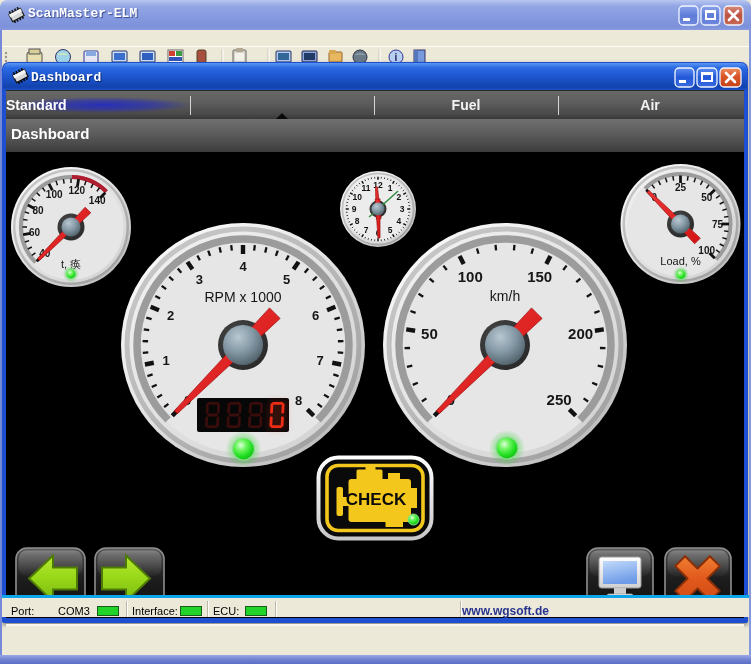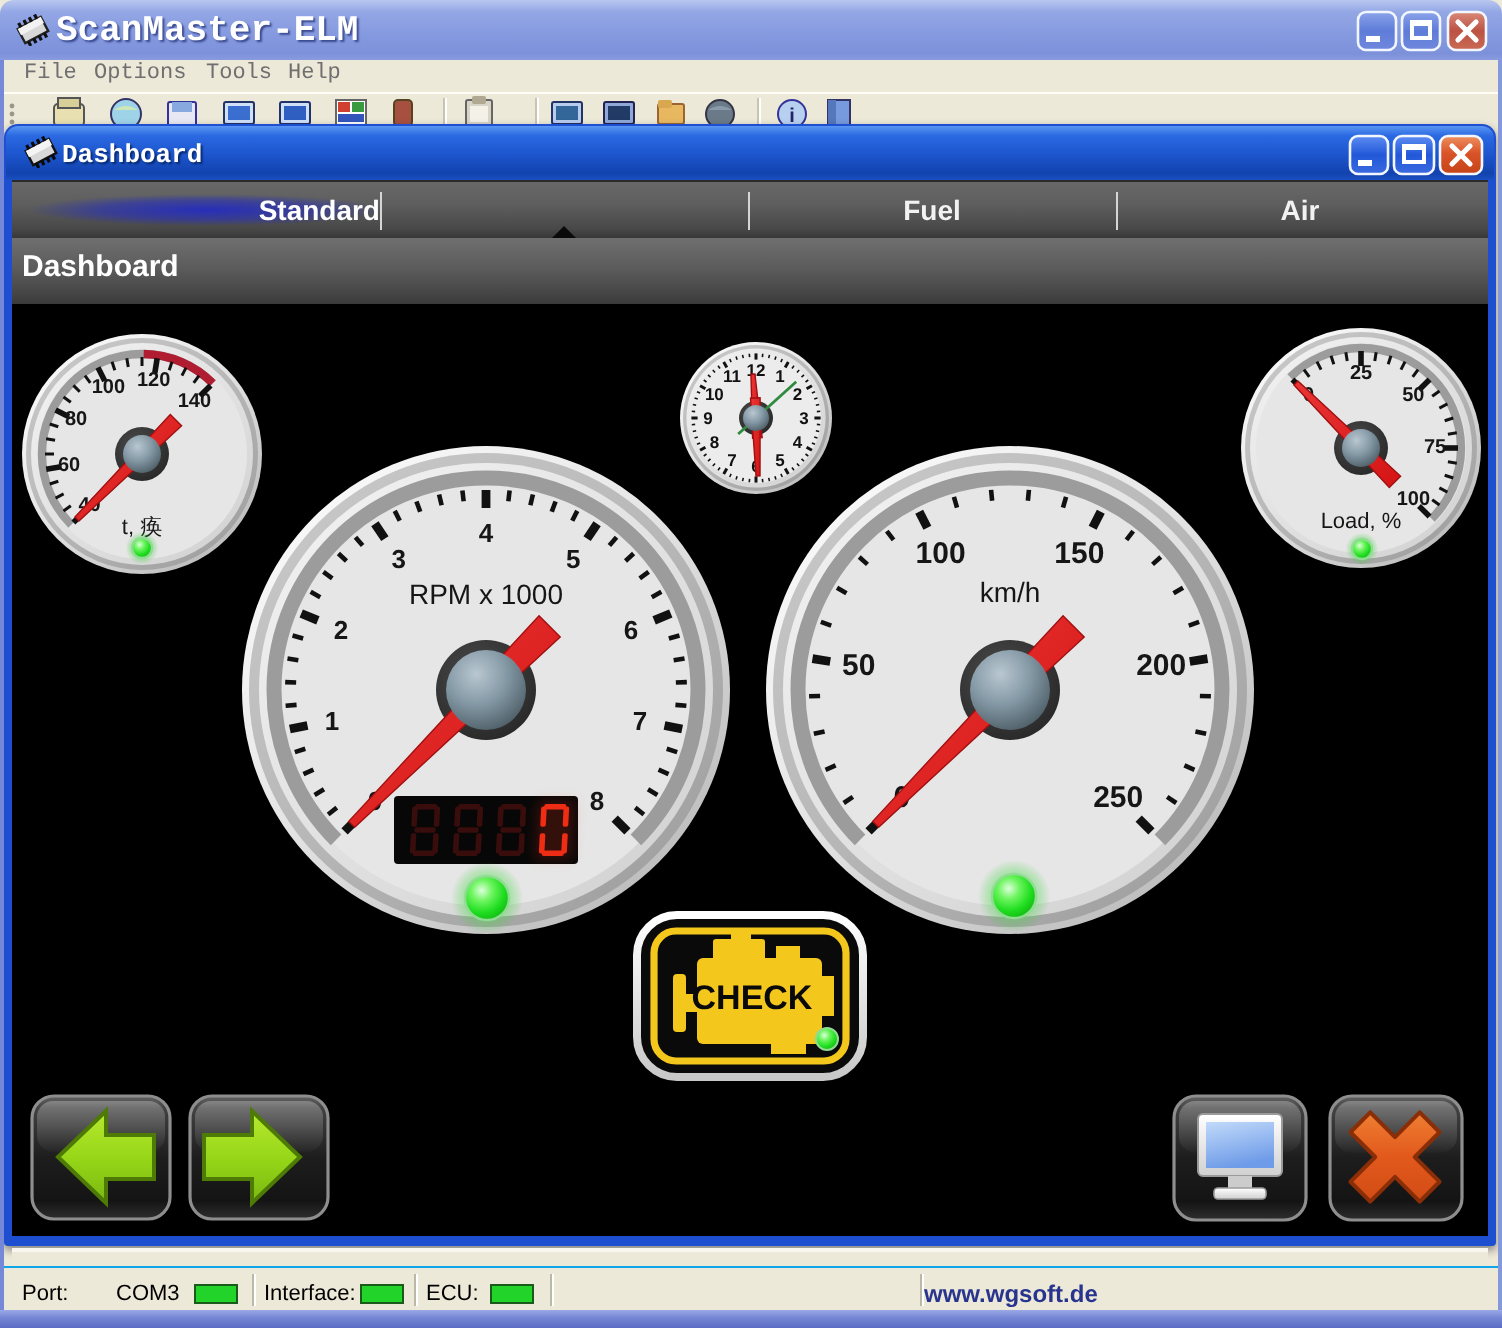--- a/index.html
+++ b/index.html
@@ -15,21 +15,21 @@
           <rect x="-2.5" y="-6.5" width="1.6" height="2.5"></rect>
           <rect x="0.5" y="-6.5" width="1.6" height="2.5"></rect>
           <rect x="3.5" y="-6.5" width="1.6" height="2.5"></rect>
  <rect x="-5.5" y="4" width="1.6" height="2.5"></rect>
           <rect x="-2.5" y="4" width="1.6" height="2.5"></rect>
           <rect x="0.5" y="4" width="1.6" height="2.5"></rect>
           <rect x="3.5" y="4" width="1.6" height="2.5"></rect>
         </g>
       </g>
 </svg>
-<div class="abs" style="left:28px;top:6px;font-family:'Liberation Mono',monospace;font-weight:bold;font-size:18px;color:#fff;text-shadow:1px 1px 1px #3a4a90">ScanMaster-ELM</div>
+<div class="abs" style="left:28px;top:6px;font-family:'Liberation Mono',monospace;font-weight:bold;font-size:13px;color:#fff;text-shadow:1px 1px 1px #3a4a90">ScanMaster-ELM</div>
 <svg class="abs" style="left:676px;top:4px" width="72" height="24" viewBox="676 4 72 24">
 <defs>
 <linearGradient id="bb" x1="0" y1="0" x2="0" y2="1">
           <stop offset="0" stop-color="#8ba3ea"></stop>
           <stop offset="0.5" stop-color="#5e7cd8"></stop>
           <stop offset="1" stop-color="#7088dd"></stop>
         </linearGradient>
 <linearGradient id="br" x1="0" y1="0" x2="0" y2="1">
           <stop offset="0" stop-color="#d98a79"></stop>
           <stop offset="0.5" stop-color="#bc5242"></stop>
@@ -40,26 +40,20 @@
       <rect x="683" y="18" width="7" height="3" fill="#fff"></rect>
 <rect x="701" y="6" width="19" height="19" rx="4" fill="url(#bb)" stroke="#f2f6ff" stroke-width="1.3"></rect>
       <rect x="706" y="11" width="9" height="8" fill="none" stroke="#fff" stroke-width="2"></rect>
       <rect x="706" y="10" width="9" height="3" fill="#fff"></rect>
 <rect x="724" y="6" width="19" height="19" rx="4" fill="url(#br)" stroke="#f2f6ff" stroke-width="1.3"></rect>
       <g stroke="#fff" stroke-width="2.6" stroke-linecap="round">
         <line x1="729.0" y1="11.0" x2="738.0" y2="20.0"></line>
         <line x1="738.0" y1="11.0" x2="729.0" y2="20.0"></line>
       </g>
 </svg>
-<div class="abs" style="left:0;top:30px;width:751px;height:16px;background:#ece9d8;font-family:'Liberation Mono',monospace;font-size:11px;color:#6f6f6f">
-<span class="abs" style="left:12px;top:1px">File</span>
-<span class="abs" style="left:47px;top:1px">Options</span>
-<span class="abs" style="left:103px;top:1px">Tools</span>
-<span class="abs" style="left:144px;top:1px">Help</span>
-</div>
     <div class="abs" style="left:0;top:46px;width:751px;height:17px;background:#ece9d8;border-top:1px solid #fffdf4;overflow:hidden"><svg width="751" height="17" viewBox="0 0 751 17">
         <g fill="#9a968a">
           <circle cx="6" cy="6" r="1.2"></circle>
           <circle cx="6" cy="10" r="1.2"></circle>
           <circle cx="6" cy="14" r="1.2"></circle>
         </g>
         <g transform="translate(27,1)">
           <rect x="0" y="4" width="15" height="11" rx="2" fill="#e8e0b0" stroke="#555"></rect>
           <rect x="2" y="1" width="11" height="5" fill="#d8cf98" stroke="#555"></rect>
         </g>
@@ -163,21 +157,21 @@
       <rect x="702" y="73" width="10" height="8" fill="none" stroke="#fff" stroke-width="2"></rect>
       <rect x="702" y="72" width="10" height="3" fill="#fff"></rect>
 <rect x="720" y="68" width="21" height="19" rx="4" fill="url(#dr)" stroke="#f2f6ff" stroke-width="1.3"></rect>
       <g stroke="#fff" stroke-width="2.6" stroke-linecap="round">
         <line x1="726.0" y1="73.0" x2="735.0" y2="82.0"></line>
         <line x1="735.0" y1="73.0" x2="726.0" y2="82.0"></line>
       </g>
 </svg>
 <div class="abs" style="left:6px;top:90px;width:738px;height:29px;background:linear-gradient(180deg,#686868 0%,#5e5e5e 40%,#474747 85%,#383838 100%);border-top:1px solid #2a2a2a">
  <div class="abs" style="left:8px;top:6px;width:178px;height:16px;background:radial-gradient(ellipse 50% 50% at 50% 50%,rgba(36,44,190,0.95) 0%,rgba(36,44,190,0.55) 60%,rgba(36,44,190,0) 100%)"></div>
- <div class="abs" style="left:0;top:0;width:184px;height:28px;color:#fff;font-weight:bold;font-size:14px;text-align:right;line-height:28px">Standard</div>
+ <div class="abs" style="left:0;top:0;width:184px;height:28px;color:#fff;font-weight:bold;font-size:14px;text-align:left;line-height:28px">Standard</div>
  <div class="abs" style="left:368px;top:0;width:184px;height:28px;color:#f2f2f2;font-weight:bold;font-size:14px;text-align:center;line-height:28px">Fuel</div>
  <div class="abs" style="left:552px;top:0;width:184px;height:28px;color:#f2f2f2;font-weight:bold;font-size:14px;text-align:center;line-height:28px">Air</div>
  <div class="abs" style="left:184px;top:5px;width:1px;height:19px;background:#d5d5d5"></div>
  <div class="abs" style="left:368px;top:5px;width:1px;height:19px;background:#d5d5d5"></div>
  <div class="abs" style="left:552px;top:5px;width:1px;height:19px;background:#d5d5d5"></div>
  <div class="abs" style="left:269px;top:22px;width:0;height:0;border-left:7px solid transparent;border-right:7px solid transparent;border-bottom:7px solid #0a0a0a"></div>
 </div>
 <div class="abs" style="left:6px;top:119px;width:738px;height:33px;background:linear-gradient(180deg,#6f6f6f 0%,#5c5c5c 45%,#454545 85%,#3a3a3a 100%)">
  <div style="position:absolute;left:5px;top:6px;color:#fff;font-weight:bold;font-size:15px">Dashboard</div>
 </div>
@@ -783,21 +777,21 @@
       </g>
 <g>
 <rect x="665" y="548" width="66" height="62" rx="11" fill="url(#btng)" stroke="#8e8e8e" stroke-width="1.6"></rect>
 <rect x="667.5" y="550.5" width="61" height="25.7" rx="8" fill="url(#btnhi)"></rect>
 <g transform="rotate(45 697.5 578.5)">
 <polygon points="690.5,554 704.5,554 704.5,571.5 722,571.5 722,585.5 704.5,585.5 704.5,603 690.5,603 690.5,585.5 673,585.5 673,571.5 690.5,571.5" fill="url(#xg)" stroke="#8a2e08" stroke-width="2" stroke-linejoin="round"></polygon>
 </g>
       </g>
 </svg>
 <div class="abs" style="left:6px;top:624px;width:738px;height:9px;background:#ece9d8;border-top:2px solid #f8f6ee"></div>
-<div class="abs" style="left:0;top:633px;width:751px;height:22px;background:#ece9d8;border-top:1px solid #0ea5e9;font-size:11px;color:#000">
+<div class="abs" style="left:0;top:595px;width:751px;height:22px;background:#ece9d8;border-top:3px solid #0ea5e9;font-size:11px;color:#000">
  <span class="abs" style="left:11px;top:7px">Port:</span>
  <span class="abs" style="left:58px;top:7px">COM3</span>
  <span class="abs" style="left:97px;top:8px;width:22px;height:10px;background:#22d32a;border:1px solid #1a5a1a"></span>
  <span class="abs" style="left:126px;top:3px;width:1px;height:16px;background:#bcb8a8"></span>
  <span class="abs" style="left:127px;top:3px;width:1px;height:16px;background:#fff"></span>
  <span class="abs" style="left:132px;top:7px">Interface:</span>
  <span class="abs" style="left:180px;top:8px;width:22px;height:10px;background:#22d32a;border:1px solid #1a5a1a"></span>
  <span class="abs" style="left:207px;top:3px;width:1px;height:16px;background:#bcb8a8"></span>
  <span class="abs" style="left:208px;top:3px;width:1px;height:16px;background:#fff"></span>
  <span class="abs" style="left:213px;top:7px">ECU:</span>

